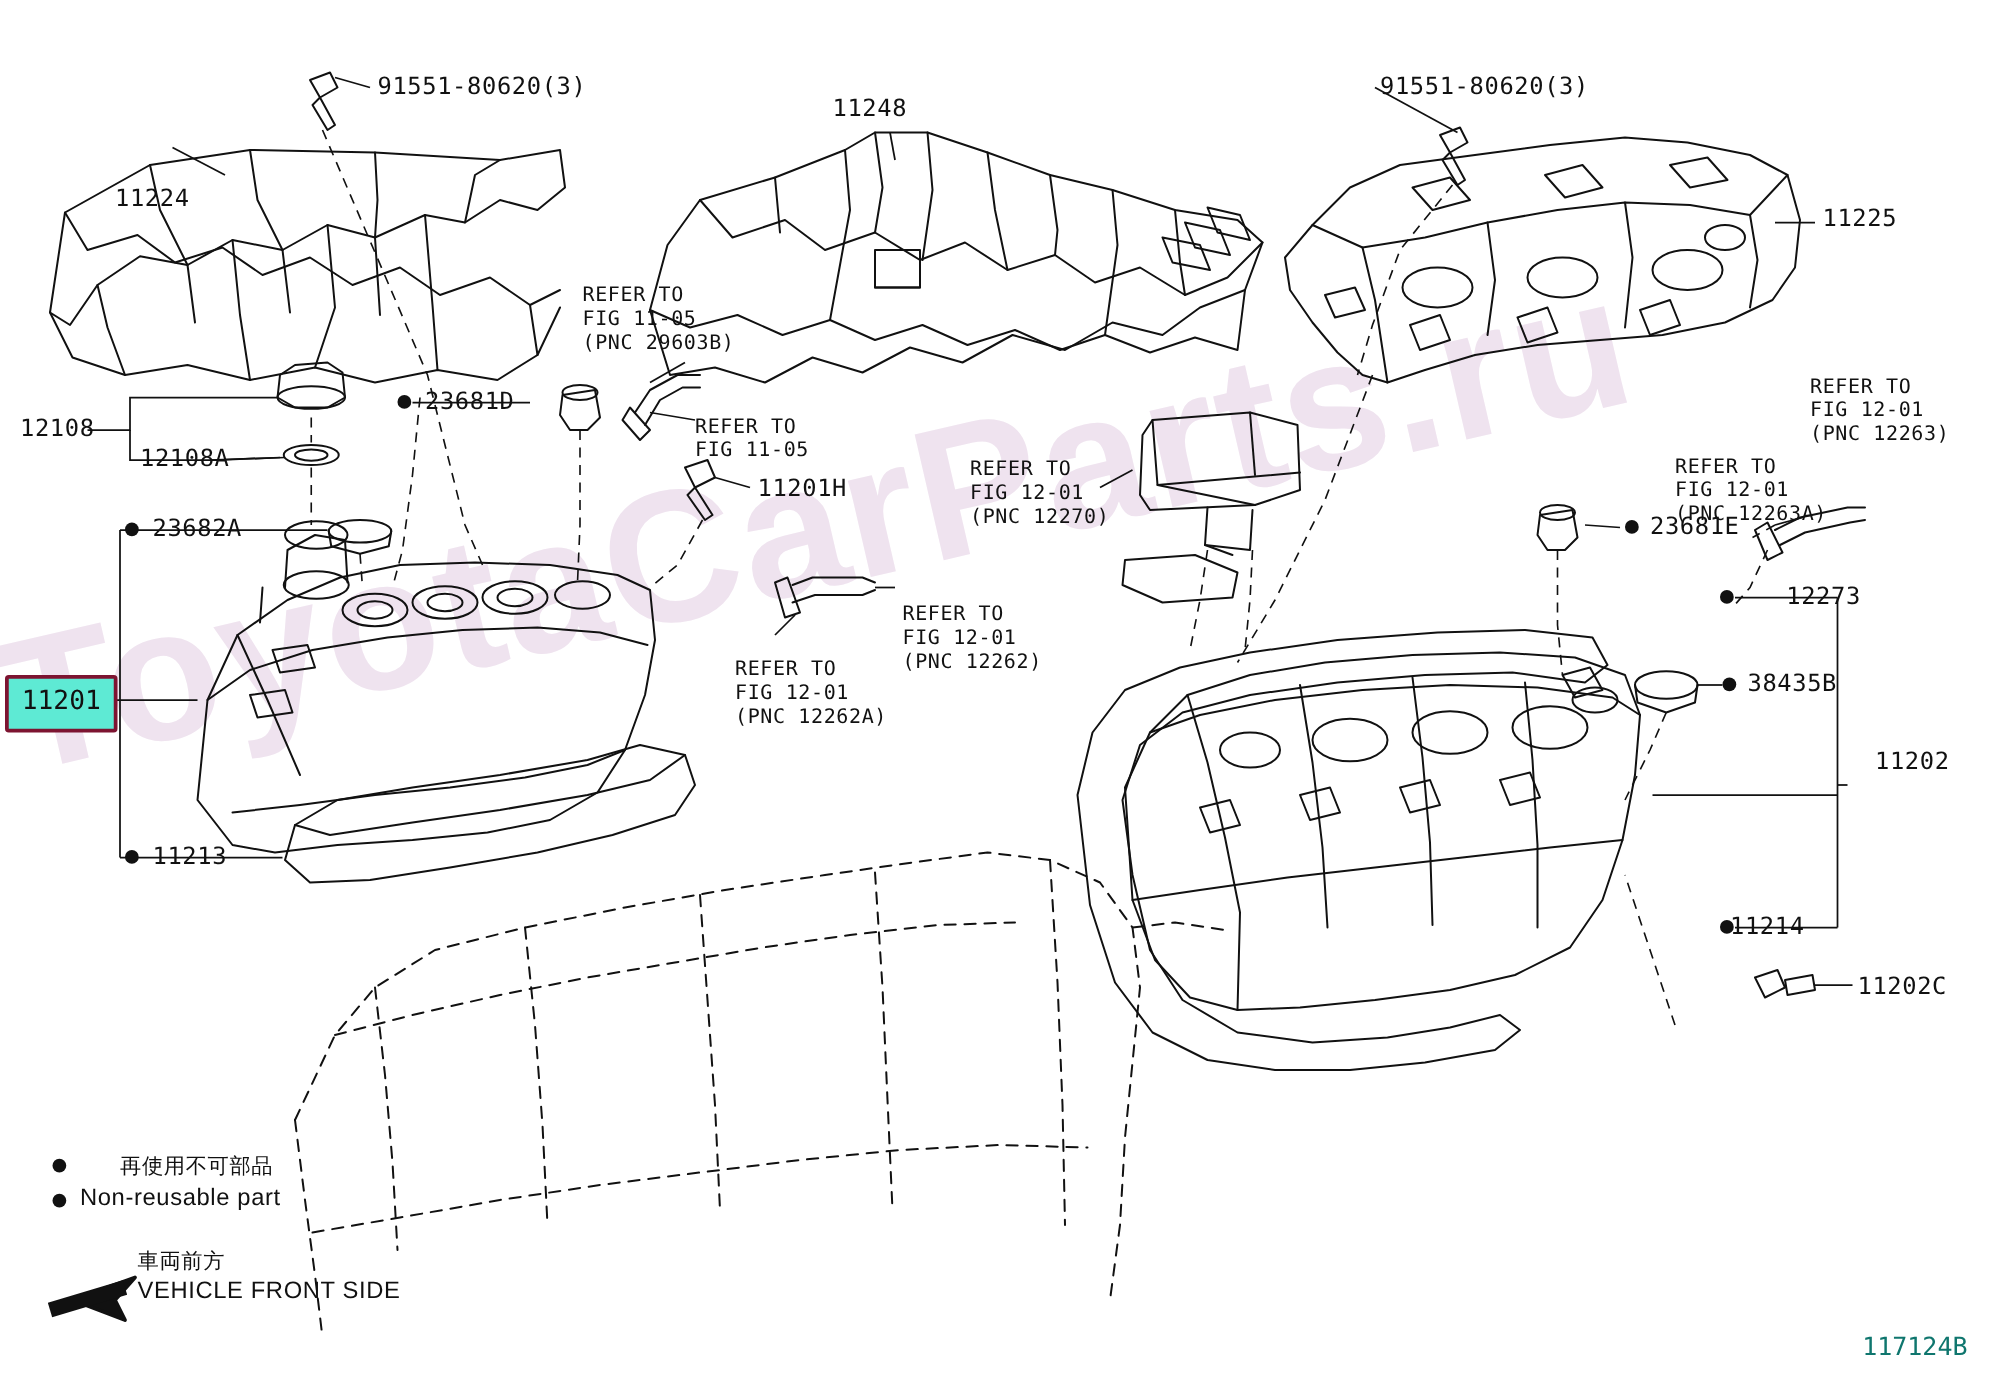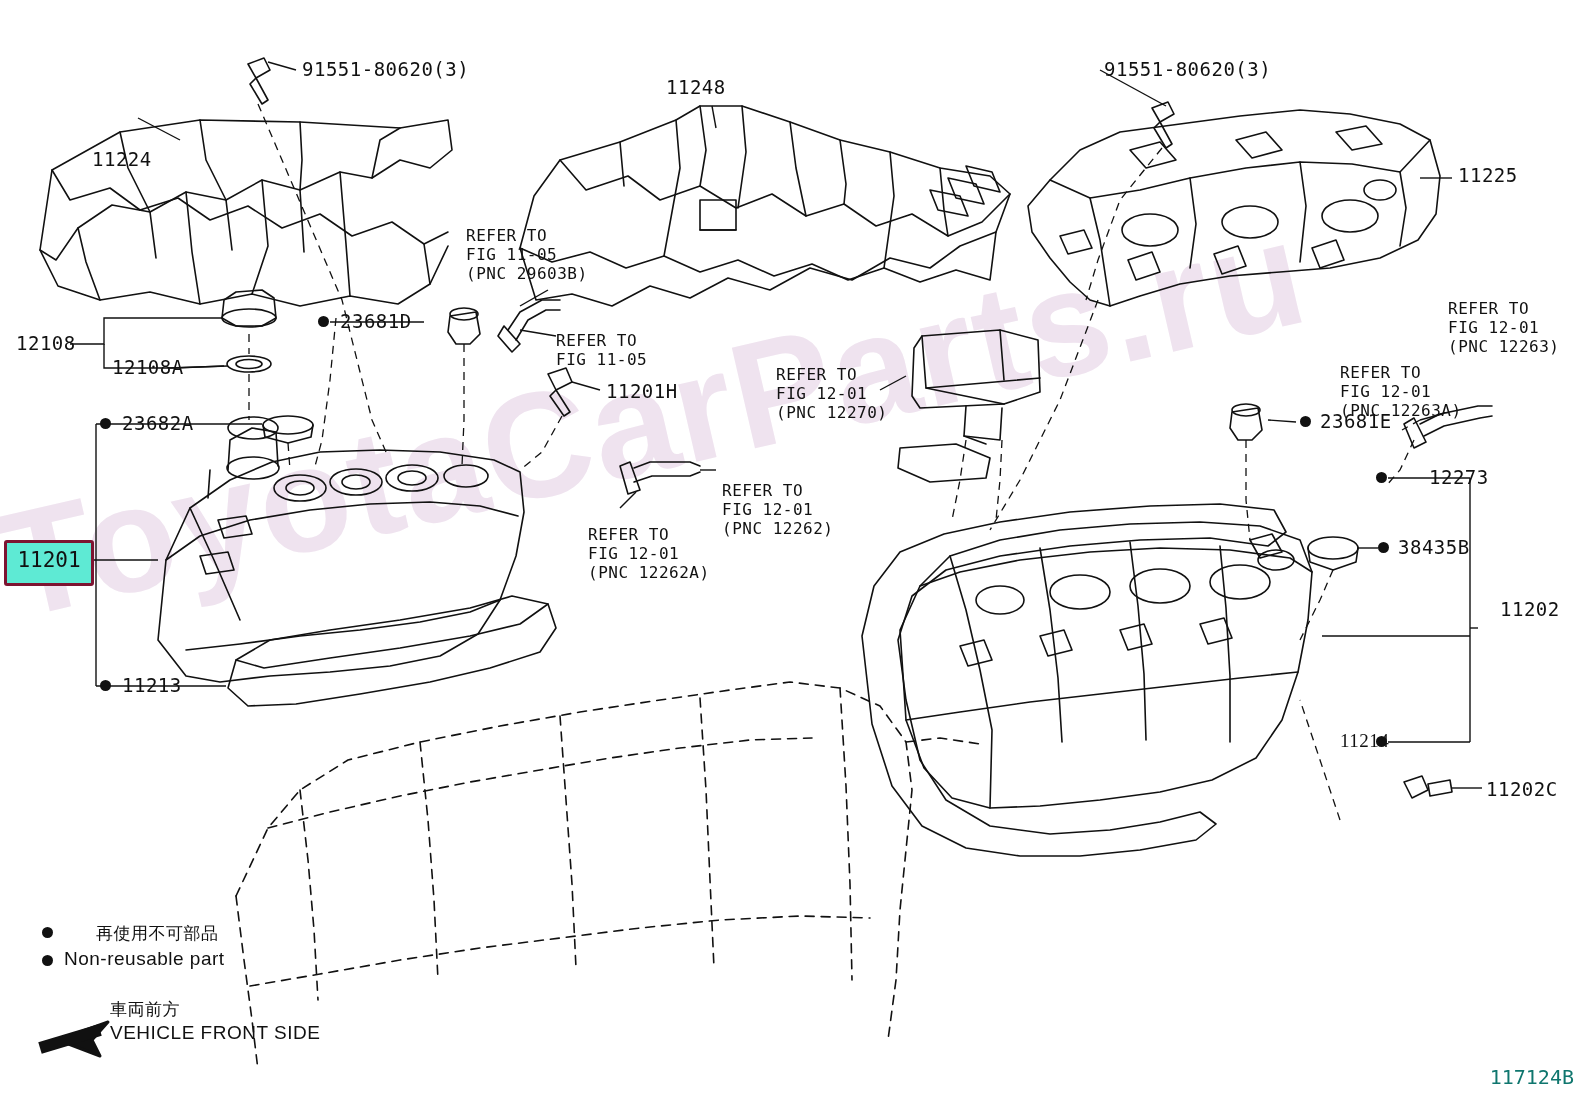--- a/index.html
+++ b/index.html
@@ -302,21 +302,21 @@
 
   <div class="dot" style="left:1376px;top:472px;"></div>
   <div class="lbl" style="left:1396px;top:466px;margin-left:33px;">12273</div>
 
   <div class="dot" style="left:1378px;top:542px;"></div>
   <div class="lbl" style="left:1398px;top:536px;">38435B</div>
 
   <div class="lbl" style="left:1500px;top:598px;">11202</div>
 
   <div class="dot" style="left:1376px;top:736px;"></div>
-  <div class="lbl" style="left:1340px;top:730px;font-family:Liberation Serif, serif;">11214</div>
+  <div class="lbl" style="left:1384px;top:730px;">11214</div>
 
   <div class="lbl" style="left:1486px;top:778px;">11202C</div>
 
   <div class="lbl small multi" style="left:466px;top:215px;">REFER TO
 FIG 11-05
 (PNC 29603B)</div>
   <div class="lbl small multi" style="left:556px;top:320px;">REFER TO
 FIG 11-05</div>
   <div class="lbl small multi" style="left:776px;top:354px;">REFER TO
 FIG 12-01

